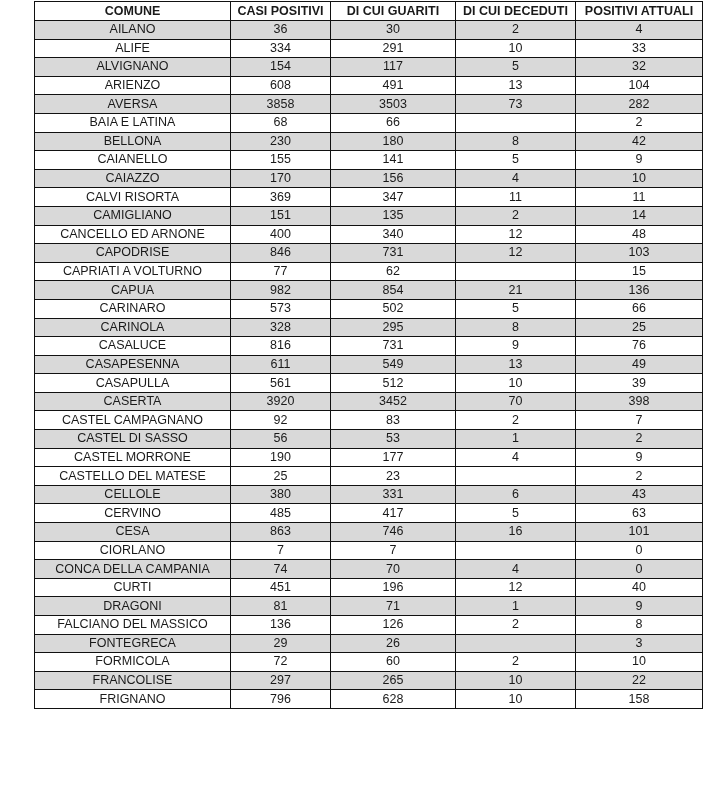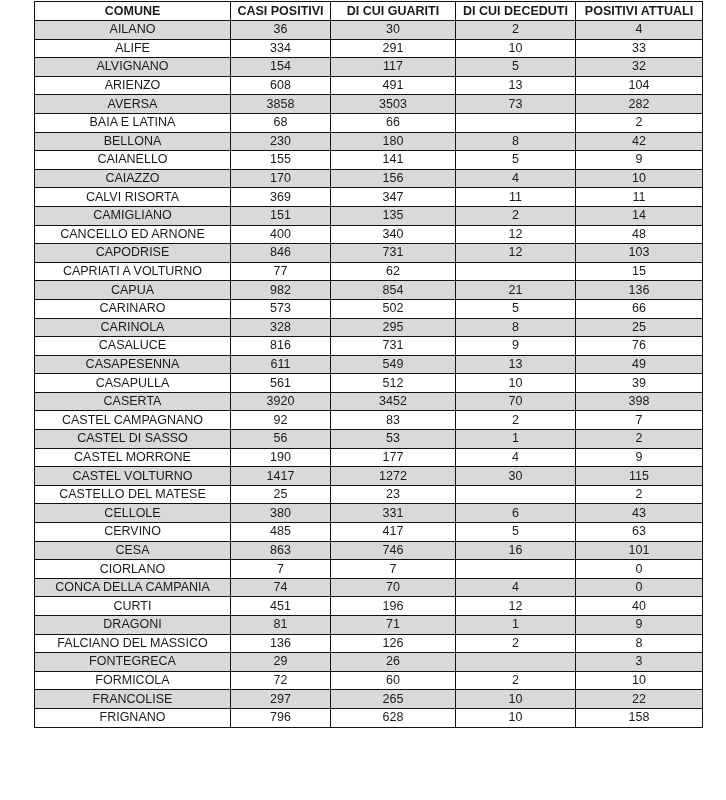--- a/index.html
+++ b/index.html
@@ -236,27 +236,20 @@
         <td>1</td>
         <td>2</td>
       </tr>
       <tr>
         <td>CASTEL MORRONE</td>
         <td>190</td>
         <td>177</td>
         <td>4</td>
         <td>9</td>
       </tr>
-      <tr class="shaded">
-        <td>CASTEL VOLTURNO</td>
-        <td>1417</td>
-        <td>1272</td>
-        <td>30</td>
-        <td>115</td>
-      </tr>
       <tr>
         <td>CASTELLO DEL MATESE</td>
         <td>25</td>
         <td>23</td>
         <td></td>
         <td>2</td>
       </tr>
       <tr class="shaded">
         <td>CELLOLE</td>
         <td>380</td>

